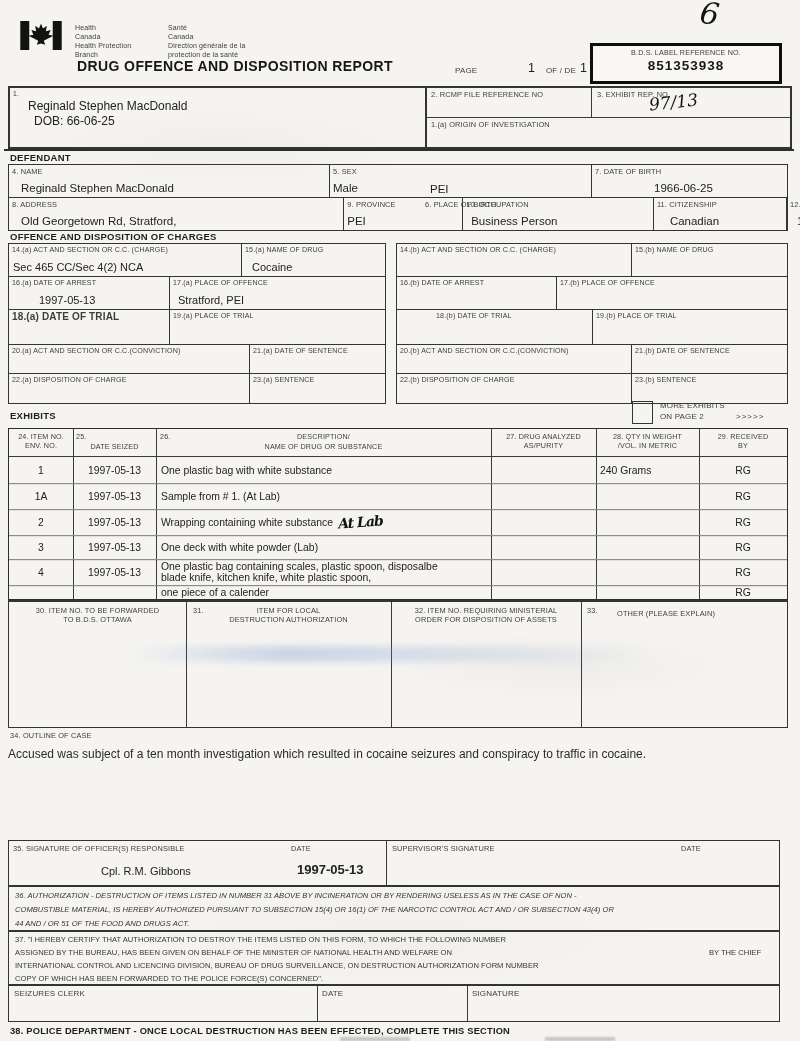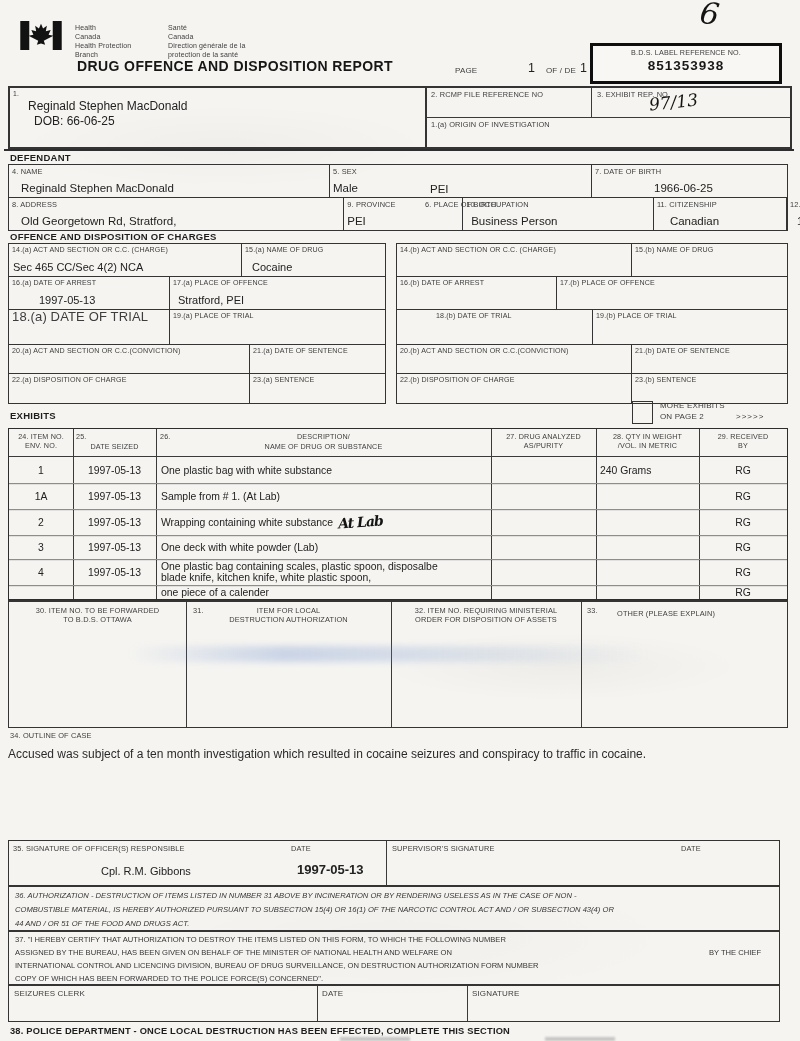--- a/index.html
+++ b/index.html
@@ -149,21 +149,21 @@
         <div class="lb" style="font-size:7.1px;">16.(a) DATE OF ARREST</div>
         <div class="val" style="left:30px;font-size:11px;">1997-05-13</div>
       </div>
       <div class="fcell bl" style="flex:1;">
         <div class="lb" style="font-size:7.1px;">17.(a) PLACE OF OFFENCE</div>
         <div class="val" style="left:8px;font-size:11px;">Stratford, PEI</div>
       </div>
     </div>
     <div class="frow bt" style="height:34px;">
       <div class="fcell" style="width:160px;">
-        <div class="lb" style="font-size:13px;">18.(a) DATE OF TRIAL</div>
+        <div class="lb" style="font-size:10px;font-weight:bold;">18.(a) DATE OF TRIAL</div>
       </div>
       <div class="fcell bl" style="flex:1;">
         <div class="lb" style="font-size:7.1px;">19.(a) PLACE OF TRIAL</div>
       </div>
     </div>
     <div class="frow bt" style="height:28px;">
       <div class="fcell" style="width:240px;">
         <div class="lb" style="font-size:7.1px;">20.(a) ACT AND SECTION OR C.C.(CONVICTION)</div>
       </div>
       <div class="fcell bl" style="flex:1;">

